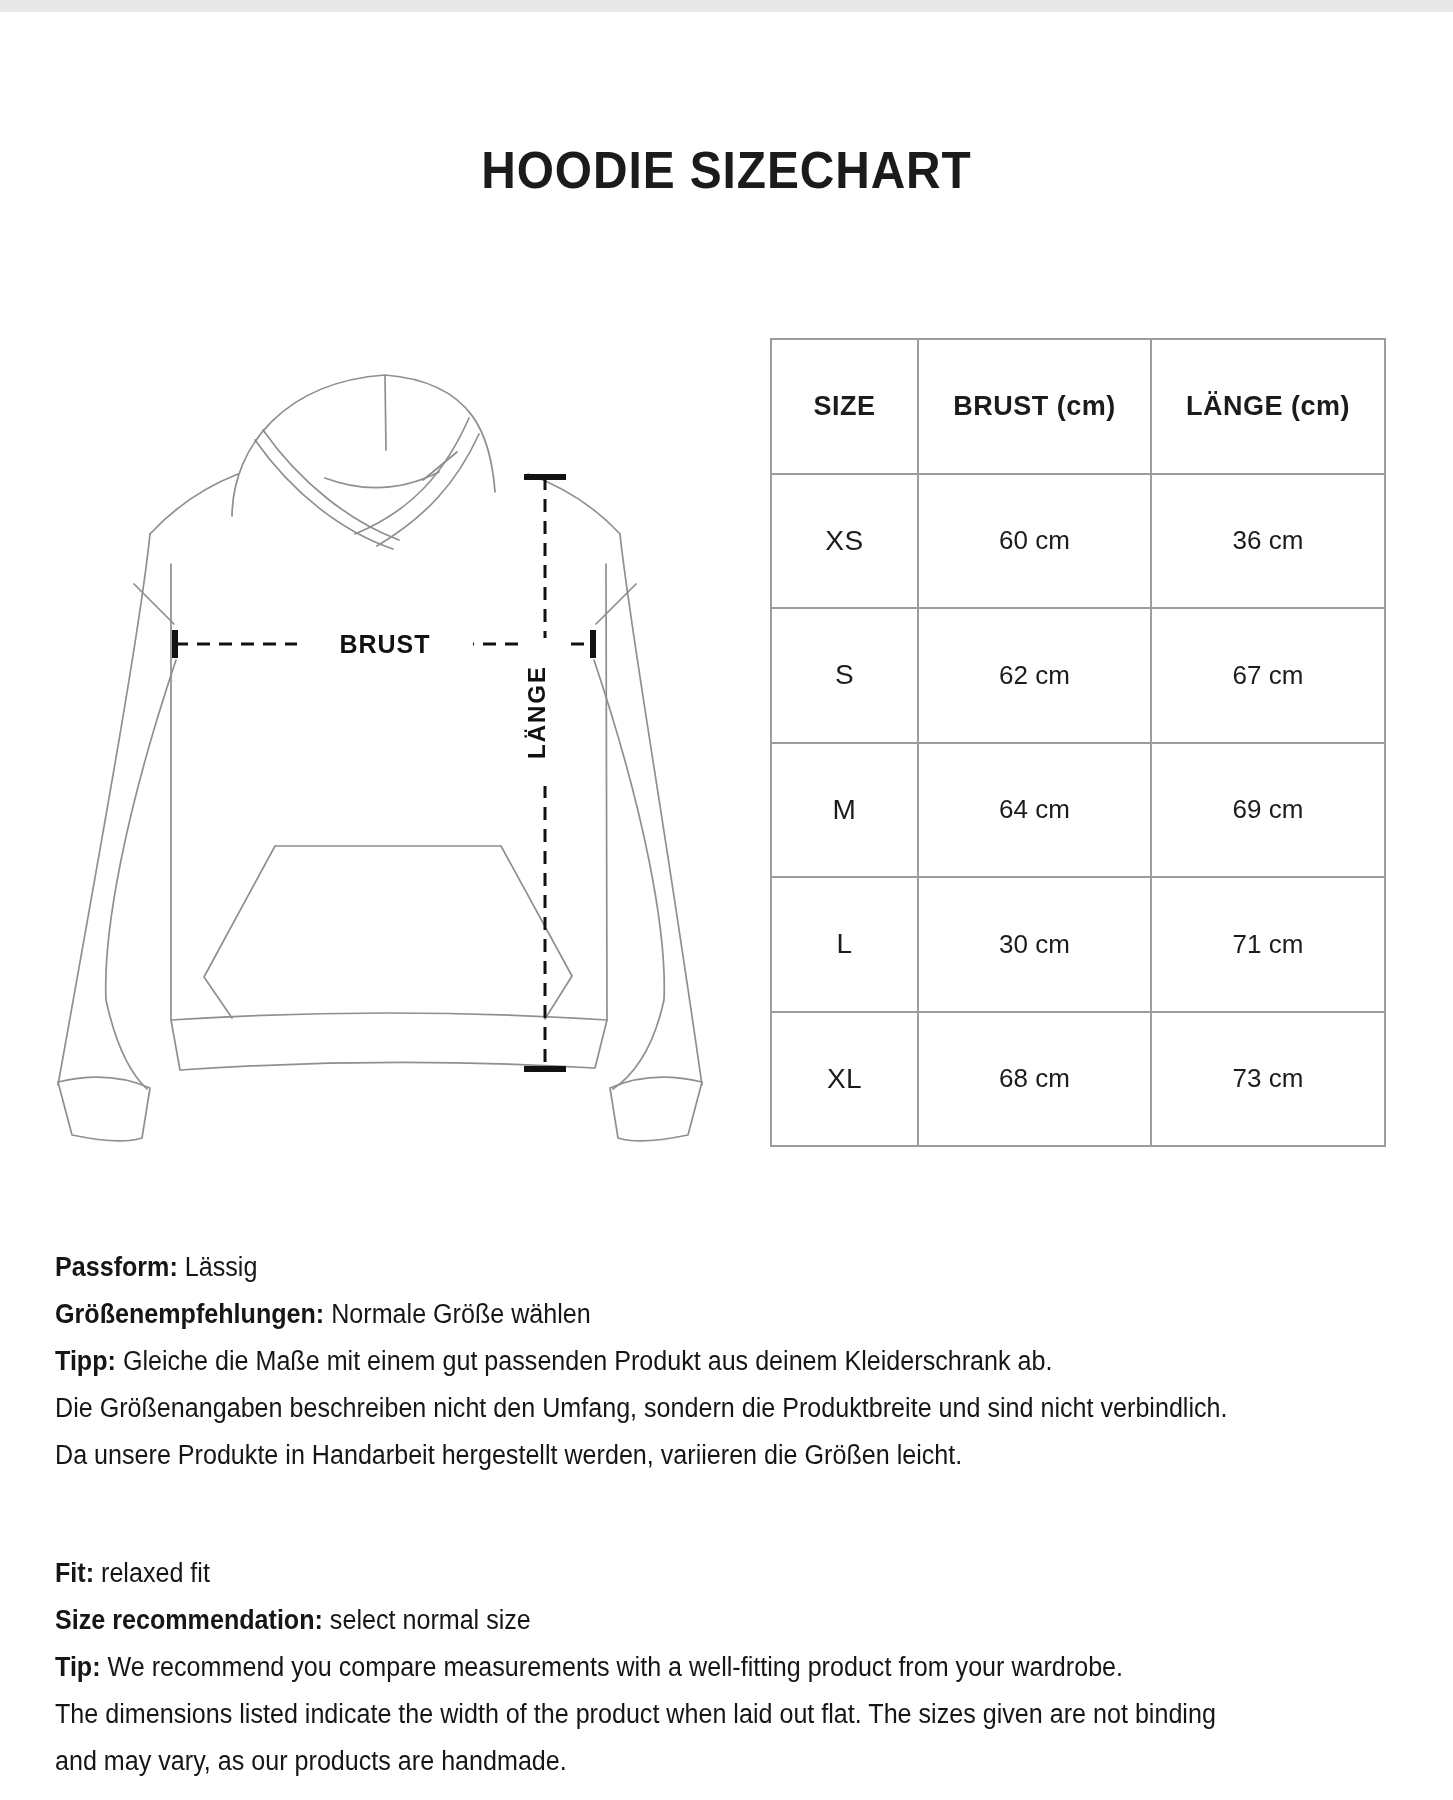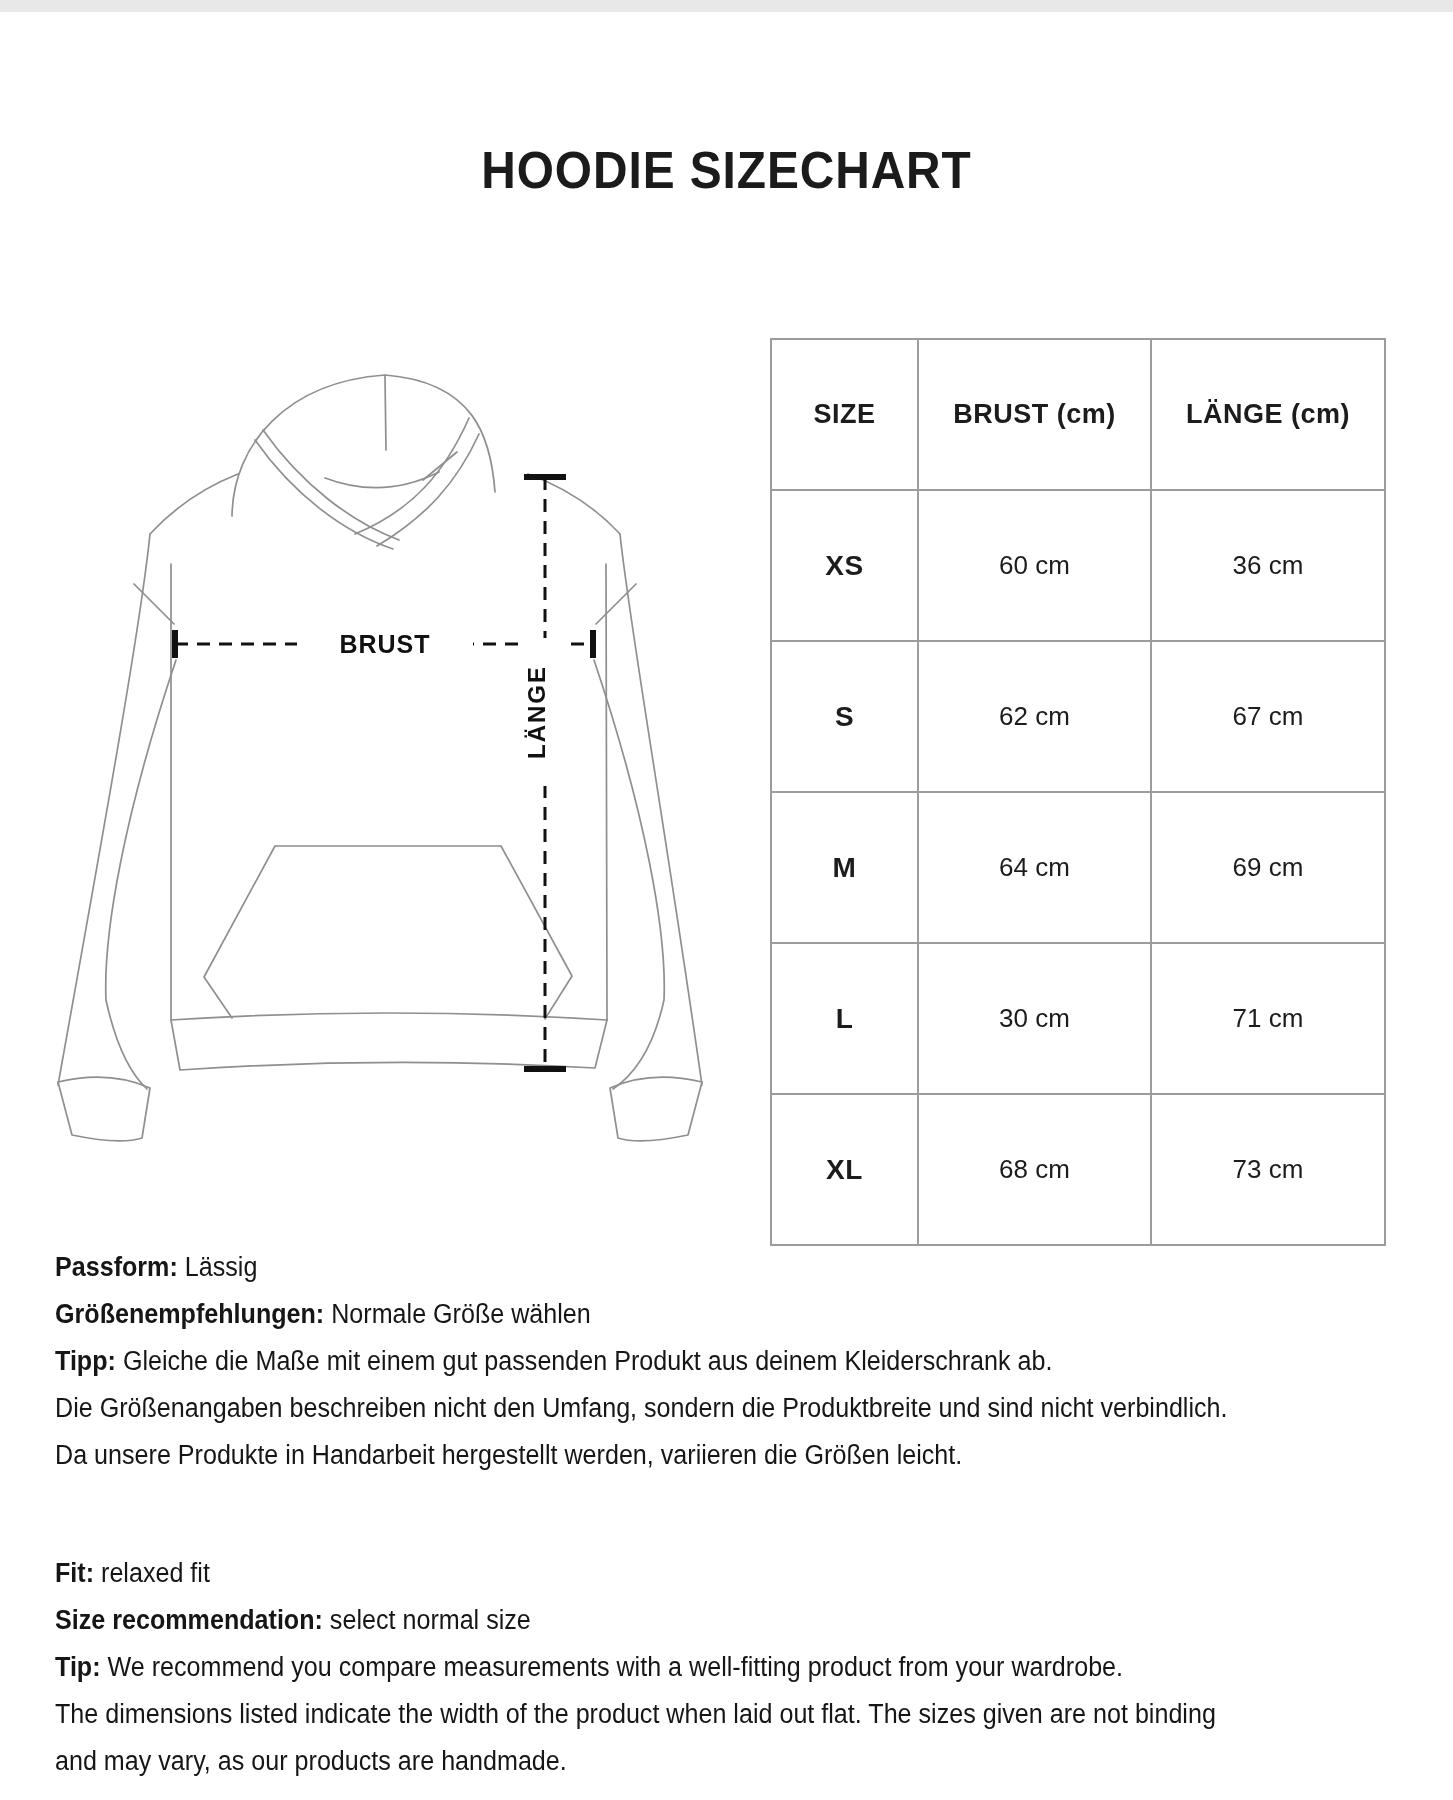--- a/index.html
+++ b/index.html
@@ -21,24 +21,24 @@
   .dash{stroke:#111;stroke-width:3;fill:none;stroke-dasharray:13 9;}
   .tick{stroke:#111;stroke-width:6;fill:none;}
   .measure-text{font-family:"Liberation Sans",sans-serif;font-weight:700;fill:#111;}
   
   .size-table{
     position:absolute;left:770px;top:326px;border-collapse:collapse;table-layout:fixed;
     width:614px;height:809px;background:#fff;
   }
   .size-table td{
     border:2px solid #9c9c9c;text-align:center;vertical-align:middle;
-    font-size:26px;color:#1c1c1c;height:115px;padding:17px;
+    font-size:26px;color:#1c1c1c;height:115px;padding:0;
   }
   .size-table tr.head td{font-weight:700;font-size:27px;letter-spacing:.5px;}
-  .size-table td.szcol{font-weight:700;font-size:28px;letter-spacing:.5px;}
+  .size-table td.szcol{font-weight:400;font-size:28px;letter-spacing:.5px;}
   
   .info{
     position:absolute;left:55px;width:1398px;
     font-size:27px;line-height:47px;color:#161616;
     transform:scaleX(.93);transform-origin:left top;
   }
   .info.de{top:1232px;}
   .info.en{top:1538px;}
   .info .tl{white-space:nowrap;}
   .info b{font-weight:700;}

